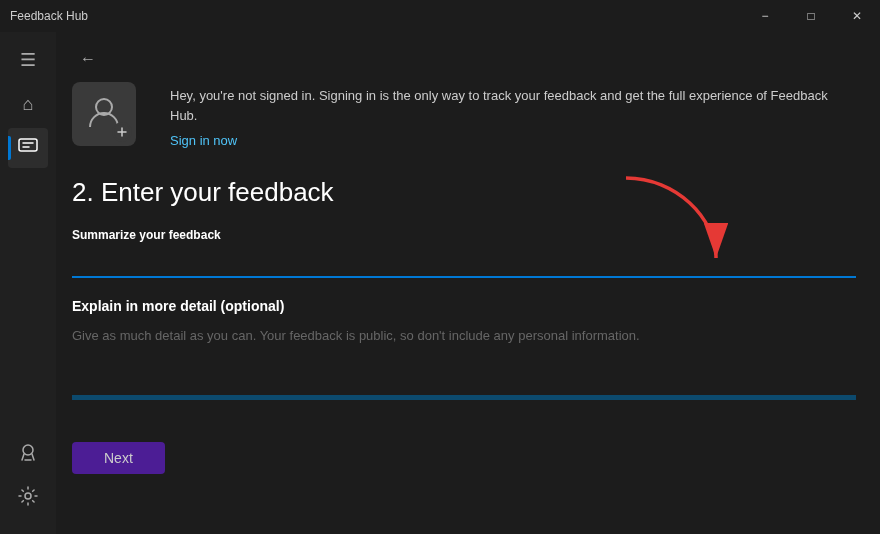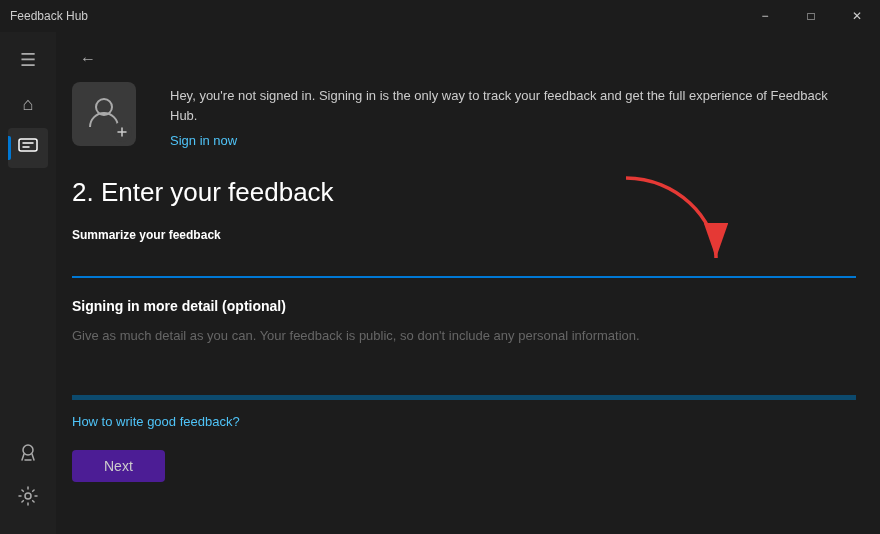--- a/index.html
+++ b/index.html
@@ -375,26 +375,25 @@
         </svg>
 
         
         <div>
           <div class="field-label">Summarize your feedback</div>
           <input type="text" class="summarize-input" placeholder="" style="">
         </div>
 
         
         <div>
-          <div class="detail-label">Signing in more detail (optional)</div>
+          <div class="detail-label">Explain in more detail (optional)</div>
           <textarea class="detail-textarea" placeholder="Give as much detail as you can. Your feedback is public, so don't include any personal information." style=""></textarea>
         </div>
 
         
-        <button class="how-to-link">How to write good feedback?</button>
 
         
         <br>
         <button class="next-btn">Next</button>
       </div>
     </div>
 
   </div>
 </div>
 

